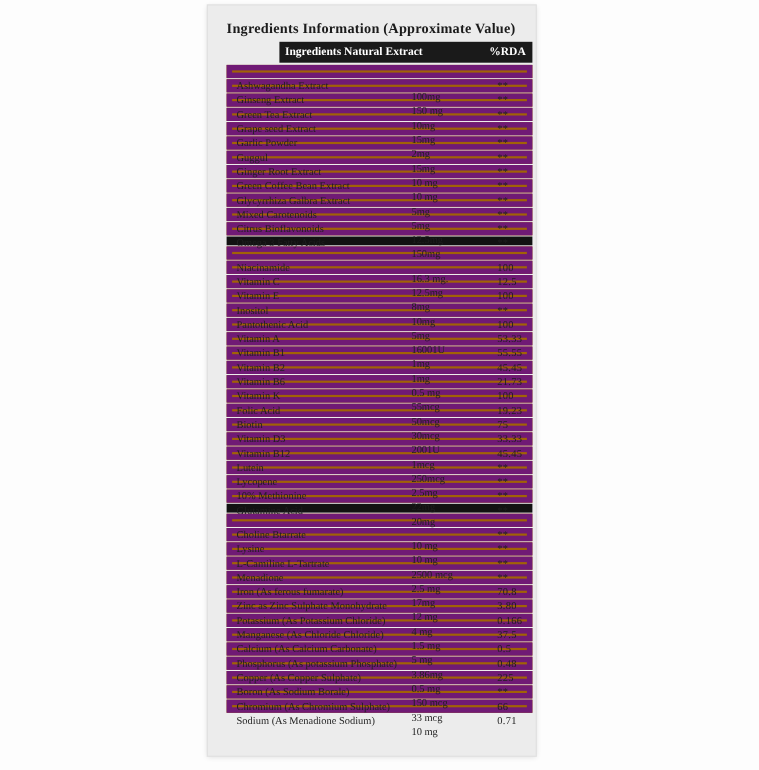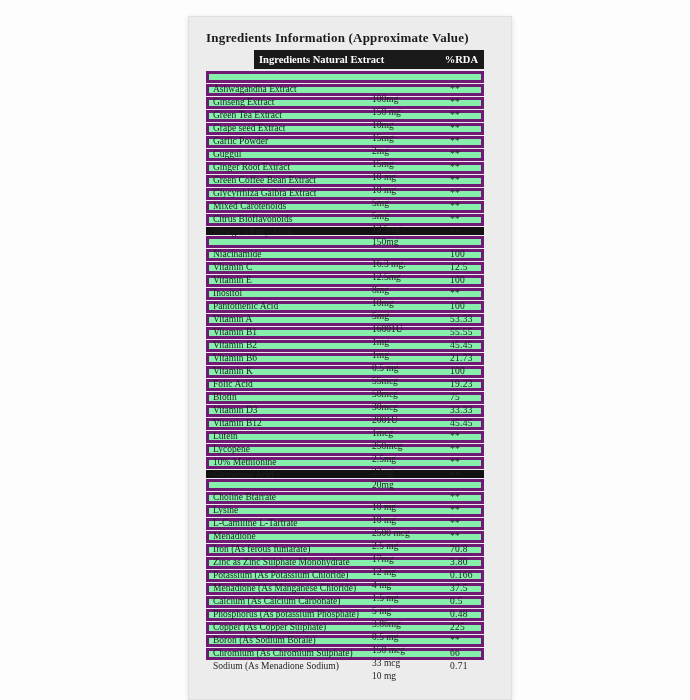--- a/index.html
+++ b/index.html
@@ -7,22 +7,22 @@
     padding: 0;
     width: 690px;
     height: 700px;
     background: #fdfdfd;
     font-family: "Liberation Serif", serif;
     overflow: hidden;
   }
   .card {
     position: absolute;
     left: 188px;
-    top: 16px;
-    width: 324px;
+    top: 4px;
+    width: 300px;
     height: 684px;
     background: #ececec;
     border: 1px solid #e0e0e0;
     box-shadow: 0 1px 5px rgba(0,0,0,0.12);
     box-sizing: border-box;
   }
   .title {
     position: absolute;
     left: 17px;
     top: 13px;
@@ -47,22 +47,22 @@
     align-items: center;
     padding: 0 6px 0 5px;
     font-size: 10.5px;
     font-weight: bold;
     margin-bottom: 2px;
     box-sizing: border-box;
     margin-left: 48px;
   }
   .trow {
     height: 12px;
-    background: #86efac;
-    border: 3px solid #701a75;
+    background: #a16207;
+    border: 5px solid #701a75;
     box-sizing: border-box;
     margin-bottom: 1px;
     display: grid;
     grid-template-columns: 163px 78px 1fr;
     align-items: center;
     font-size: 9.5px;
     color: #1f1f1f;
     line-height: 10px;
   }
   .c-name {
@@ -271,21 +271,21 @@
           <span class="c-name">Zinc as Zinc Sulphate Monohydrate</span>
           <span class="c-amt">12 mg</span>
           <span class="c-rda">3.80</span>
         </div>
         <div class="trow">
           <span class="c-name">Potassium (As Potassium Chloride)</span>
           <span class="c-amt">4 mg</span>
           <span class="c-rda">0.166</span>
         </div>
         <div class="trow">
-          <span class="c-name">Menadione (As Manganese Chloride)</span>
+          <span class="c-name">Manganese (As Chloride Chloride)</span>
           <span class="c-amt">1.5 mg</span>
           <span class="c-rda">37.5</span>
         </div>
         <div class="trow">
           <span class="c-name">Calcium (As Calcium Carbonate)</span>
           <span class="c-amt">5 mg</span>
           <span class="c-rda">0.5</span>
         </div>
         <div class="trow">
           <span class="c-name">Phosphorus (As potassium Phosphate)</span>

